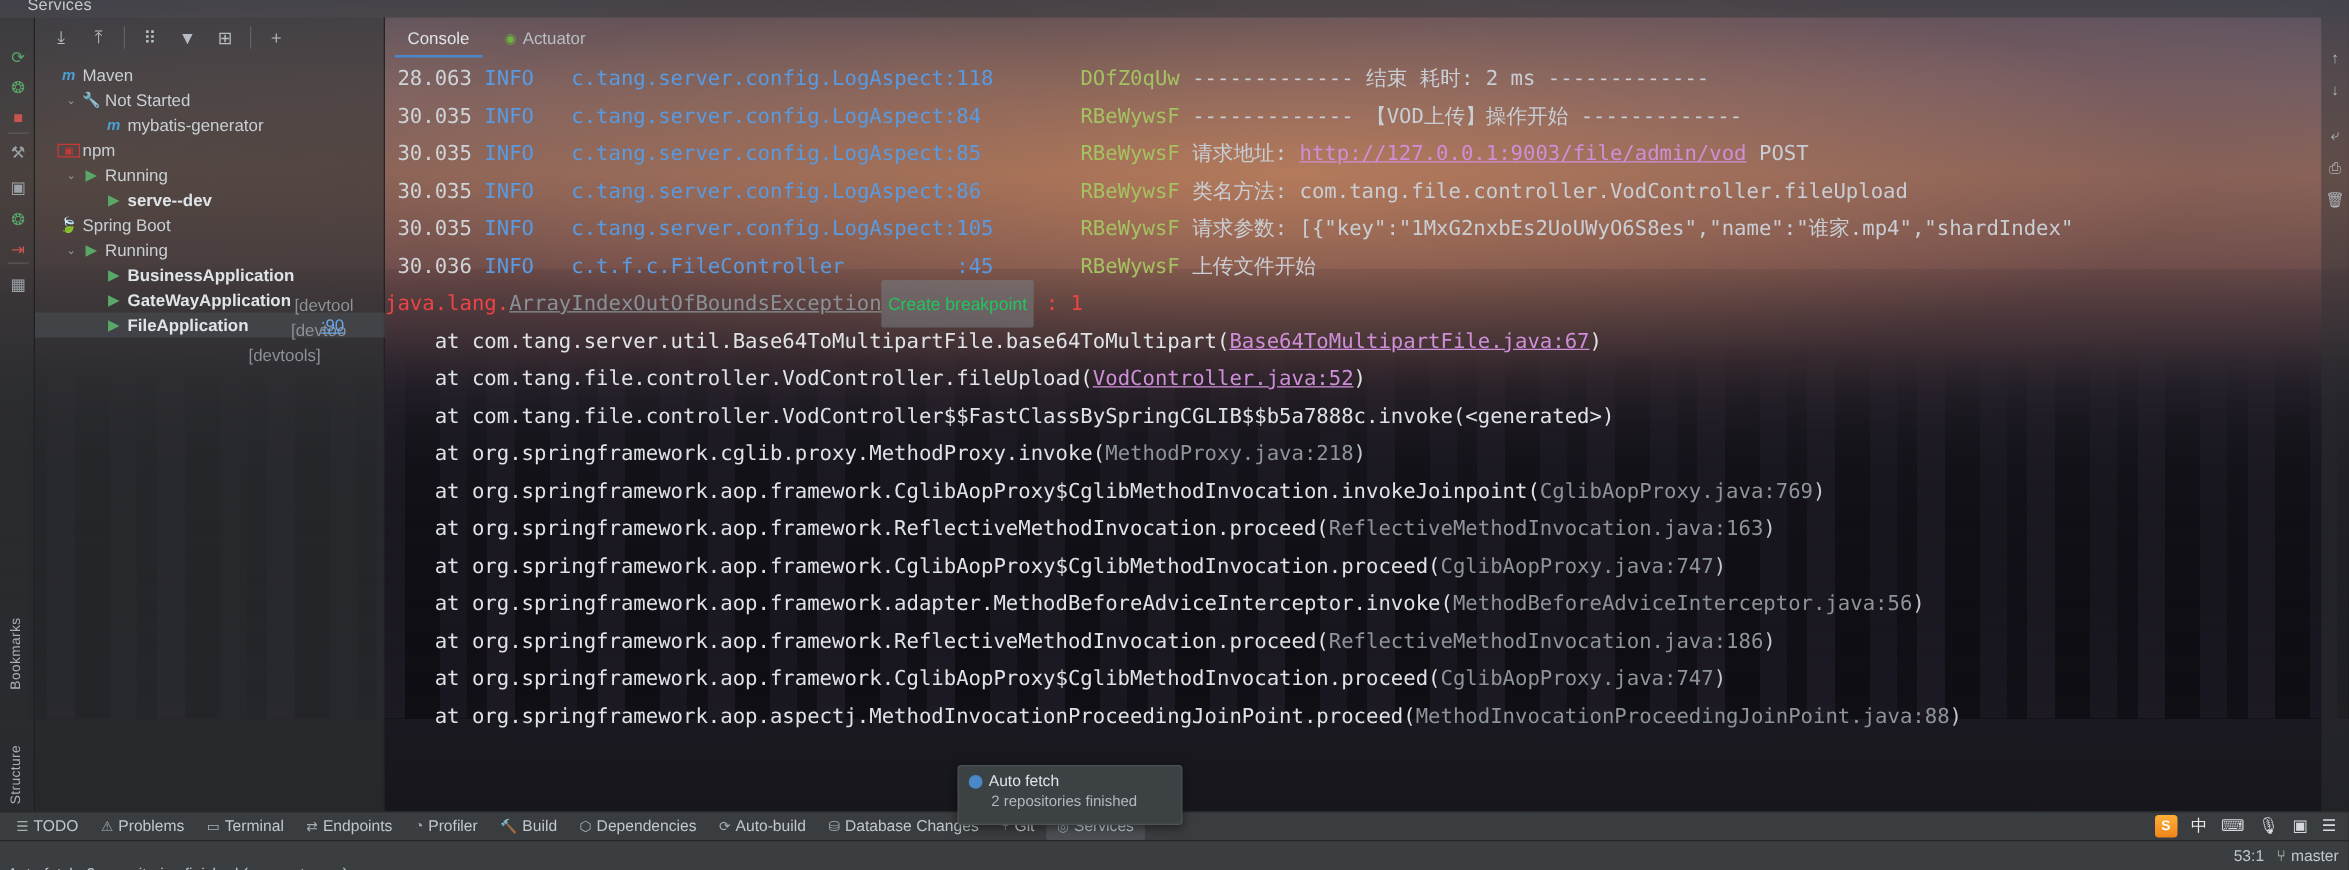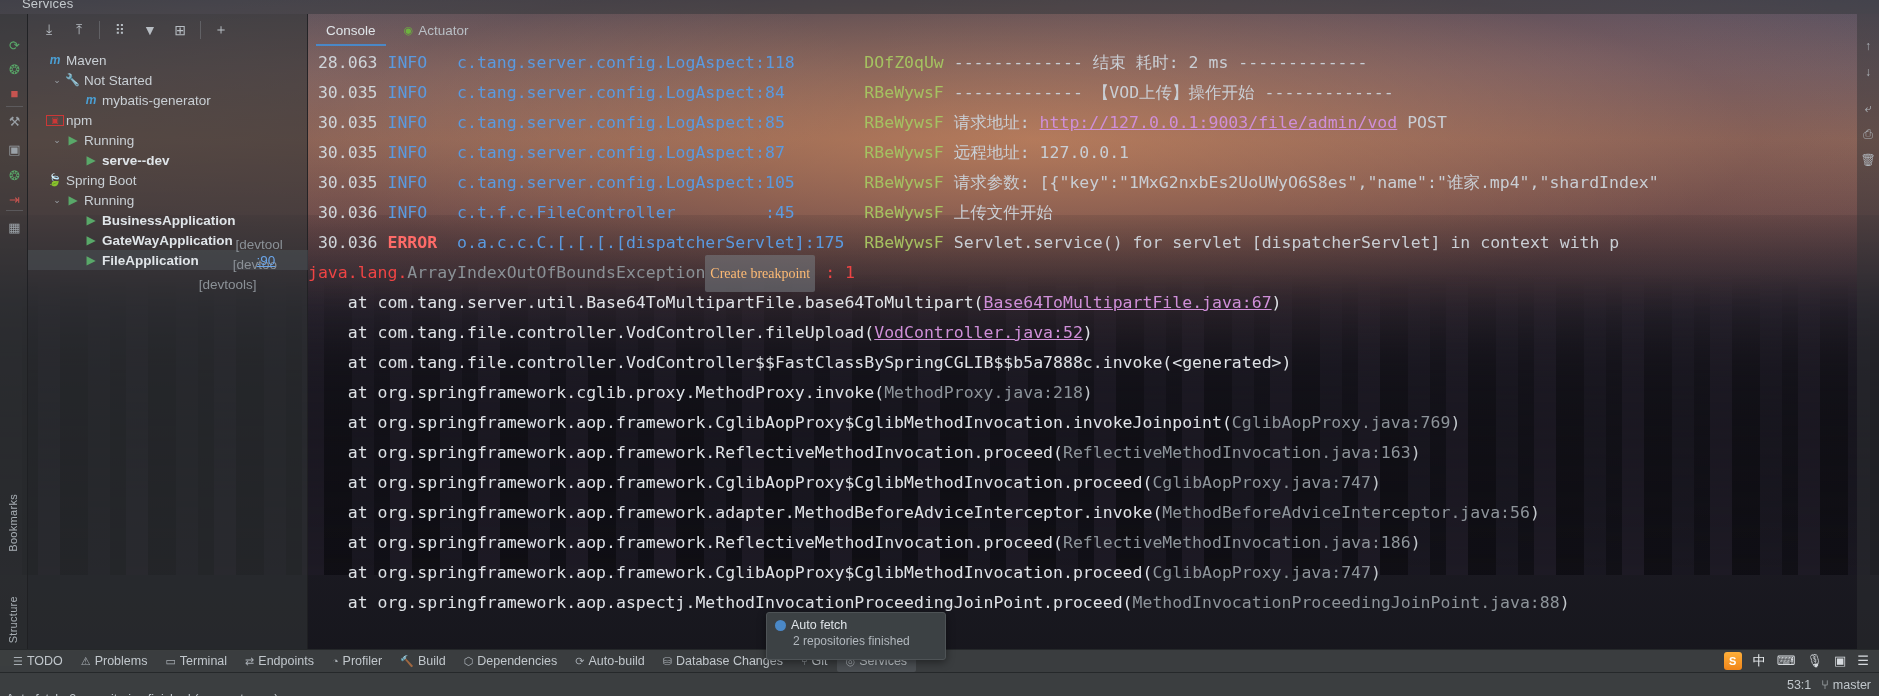--- a/index.html
+++ b/index.html
@@ -132,28 +132,28 @@
   }
   .cline{ white-space:pre; height:30px; }
   .c-time{ color:#cfd4d9; }
   .c-info{ color:#5a9ae0; }
   .c-error{ color:#ff6b68; font-weight:bold; }
   .c-logger{ color:#5a9ae0;margin-top:25px; }
   .c-thread{ color:#a5c261; }
   .c-msg{ color:#c9ced4; }
   .c-url{ color:#cf8fd8; text-decoration:underline; }
   .c-white{ color:#ef4444; }
-  .c-exc-link{ color:#8a9196; }
+  .c-exc-link{ color:#8a9196; text-decoration:underline; }
   .c-file-link{ color:#cf8fd8; text-decoration:underline; }
   .c-file-dim{ color:#8d949a; }
   .c-st{ color:#dfe3e7; }
   .c-st-dim{ color:#c3c8cd; }
   .breakpoint-chip{
-    background:rgba(120,126,132,0.55); color:#fdba74;
-    font-family:Liberation Serif, serif; font-size:14px;
+    background:rgba(120,126,132,0.55); color:#22c55e;
+    font-family:Liberation Sans, sans-serif; font-size:14px;
     padding:11px 5px; border-radius:2px;
   }
 
   
   .rgutter{
     position:absolute; right:0; top:14px; width:22px; height:637px;
     background:rgba(49,51,53,0.45);
   }
   .rgutter .ic{
     position:absolute; left:3px; width:16px; height:16px;
@@ -325,24 +325,23 @@
       </div>
       <div class="tab">
         <span style="color:#6db33f;font-size:11px">◉</span>
         <span>Actuator</span>
       </div>
     </div>
     <div class="console" id="console-body">
         <div class="cline"><span class="c-time"> 28.063 </span><span class="c-info">INFO  </span><span class="c-logger"> c.tang.server.config.LogAspect:118       </span><span class="c-thread">DOfZ0qUw </span><span class="c-msg">------------- 结束 耗时: 2 ms -------------</span></div>
         <div class="cline"><span class="c-time"> 30.035 </span><span class="c-info">INFO  </span><span class="c-logger"> c.tang.server.config.LogAspect:84        </span><span class="c-thread">RBeWywsF </span><span class="c-msg">------------- 【VOD上传】操作开始 -------------</span></div>
         <div class="cline"><span class="c-time"> 30.035 </span><span class="c-info">INFO  </span><span class="c-logger"> c.tang.server.config.LogAspect:85        </span><span class="c-thread">RBeWywsF </span><span class="c-msg">请求地址: </span><span class="c-url">http://127.0.0.1:9003/file/admin/vod</span><span class="c-msg"> POST</span></div>
-        <div class="cline"><span class="c-time"> 30.035 </span><span class="c-info">INFO  </span><span class="c-logger"> c.tang.server.config.LogAspect:87        </span><span class="c-thread">RBeWywsF </span><span class="c-msg">远程地址: 127.0.0.1</span></div>
+        <div class="cline"><span class="c-time"> 30.035 </span><span class="c-info">INFO  </span><span class="c-logger"> c.tang.server.config.LogAspect:86        </span><span class="c-thread">RBeWywsF </span><span class="c-msg">类名方法: com.tang.file.controller.VodController.fileUpload</span></div>
         <div class="cline"><span class="c-time"> 30.035 </span><span class="c-info">INFO  </span><span class="c-logger"> c.tang.server.config.LogAspect:105       </span><span class="c-thread">RBeWywsF </span><span class="c-msg">请求参数: [{"key":"1MxG2nxbEs2UoUWyO6S8es","name":"谁家.mp4","shardIndex"</span></div>
         <div class="cline"><span class="c-time"> 30.036 </span><span class="c-info">INFO  </span><span class="c-logger"> c.t.f.c.FileController         :45       </span><span class="c-thread">RBeWywsF </span><span class="c-msg">上传文件开始</span></div>
-        <div class="cline"><span class="c-time"> 30.036 </span><span class="c-error">ERROR </span><span class="c-logger"> o.a.c.c.C.[.[.[.[dispatcherServlet]:175  </span><span class="c-thread">RBeWywsF </span><span class="c-msg">Servlet.service() for servlet [dispatcherServlet] in context with p</span></div>
         <div class="cline"><span class="c-white">java.lang.</span><span class="c-exc-link">ArrayIndexOutOfBoundsException</span><span class="breakpoint-chip">Create breakpoint</span><span class="c-white"> : 1</span></div>
         <div class="cline"><span class="c-st">    at com.tang.server.util.Base64ToMultipartFile.base64ToMultipart(</span><span class="c-file-link">Base64ToMultipartFile.java:67</span><span class="c-st">)</span></div>
         <div class="cline"><span class="c-st">    at com.tang.file.controller.VodController.fileUpload(</span><span class="c-file-link">VodController.java:52</span><span class="c-st">)</span></div>
         <div class="cline"><span class="c-st">    at com.tang.file.controller.VodController$$FastClassBySpringCGLIB$$b5a7888c.invoke(&lt;generated&gt;)</span></div>
         <div class="cline"><span class="c-st">    at org.springframework.cglib.proxy.MethodProxy.invoke(</span><span class="c-file-dim">MethodProxy.java:218</span><span class="c-st-dim">)</span></div>
         <div class="cline"><span class="c-st">    at org.springframework.aop.framework.CglibAopProxy$CglibMethodInvocation.invokeJoinpoint(</span><span class="c-file-dim">CglibAopProxy.java:769</span><span class="c-st-dim">)</span></div>
         <div class="cline"><span class="c-st">    at org.springframework.aop.framework.ReflectiveMethodInvocation.proceed(</span><span class="c-file-dim">ReflectiveMethodInvocation.java:163</span><span class="c-st-dim">)</span></div>
         <div class="cline"><span class="c-st">    at org.springframework.aop.framework.CglibAopProxy$CglibMethodInvocation.proceed(</span><span class="c-file-dim">CglibAopProxy.java:747</span><span class="c-st-dim">)</span></div>
         <div class="cline"><span class="c-st">    at org.springframework.aop.framework.adapter.MethodBeforeAdviceInterceptor.invoke(</span><span class="c-file-dim">MethodBeforeAdviceInterceptor.java:56</span><span class="c-st-dim">)</span></div>
         <div class="cline"><span class="c-st">    at org.springframework.aop.framework.ReflectiveMethodInvocation.proceed(</span><span class="c-file-dim">ReflectiveMethodInvocation.java:186</span><span class="c-st-dim">)</span></div>

